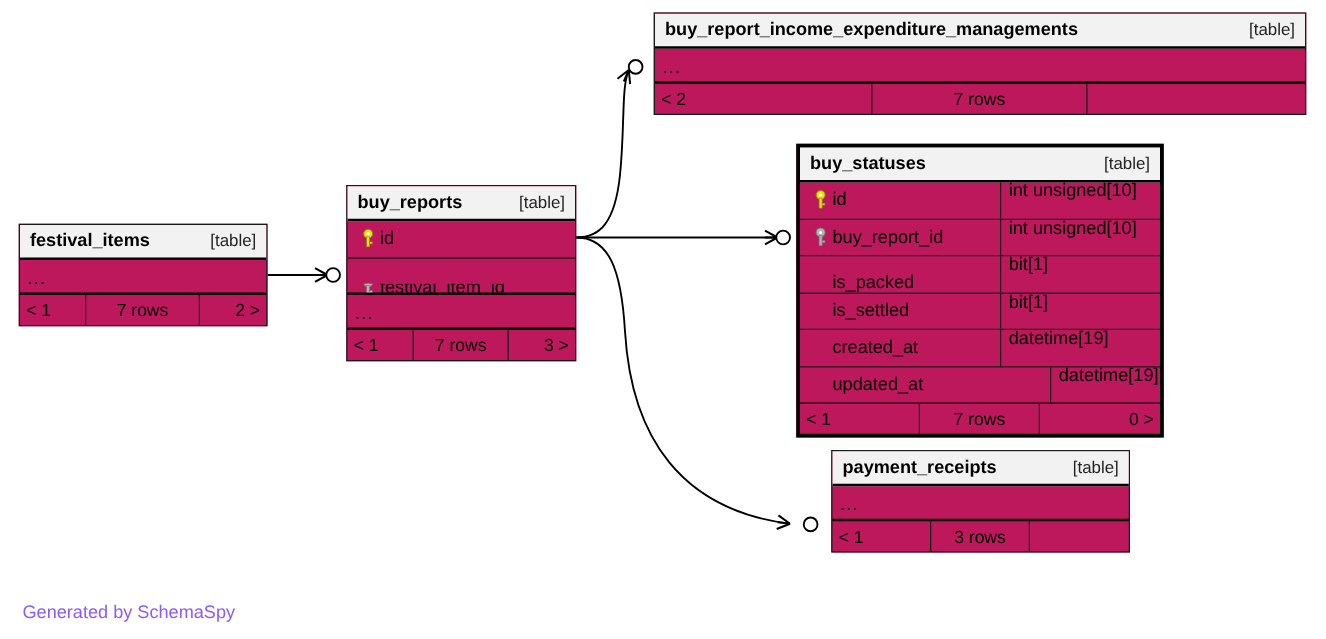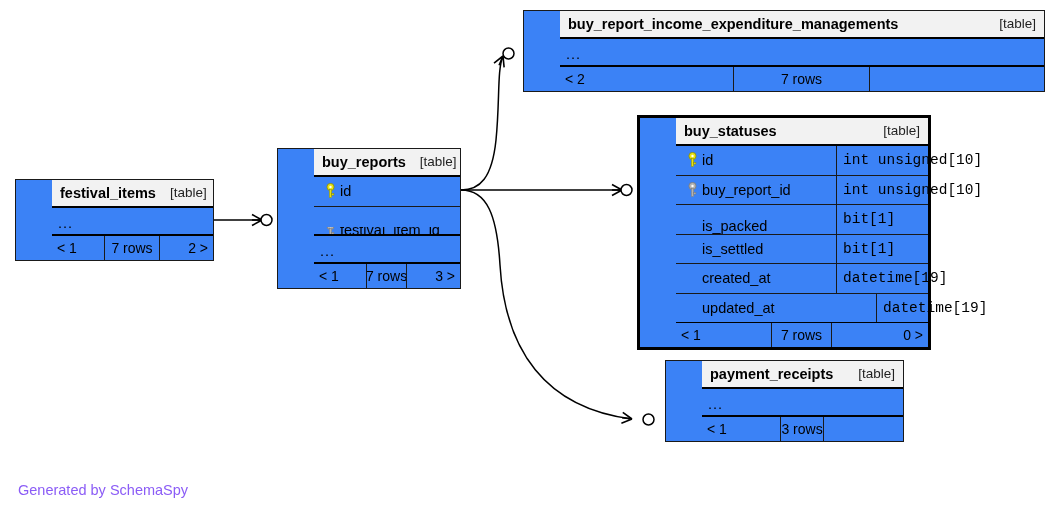--- a/index.html
+++ b/index.html
@@ -25,26 +25,25 @@
     top: 0;
     width: 1061px;
     height: 511px;
     pointer-events: none;
   }
 
   
   .table-node {
     position: absolute;
     box-sizing: border-box;
-    background: #3b82f6;
+    background: #be185d;
     border: 1px solid #1a1a1a;
     font-size: 14.5px;
     line-height: 1;
     z-index: 2;
-    padding-left: 36px;
   }
   .table-node.focused {
     border: 3px solid #000000;
   }
 
   .tbl-header {
     box-sizing: border-box;
     display: flex;
     align-items: center;
     justify-content: space-between;
@@ -83,26 +82,25 @@
     display: flex;
     align-items: center;
     flex: 0 0 auto;
     padding-left: 6px;
     white-space: nowrap;
     overflow: hidden;
   }
   .col-type {
     box-sizing: border-box;
     display: flex;
-    align-items: center;
+    align-items: flex-start;
     flex: 1 1 auto;
     border-left: 1px solid #1a1a1a;
     padding-left: 6px;
     white-space: nowrap;
-    font-family: Liberation Mono, monospace;
   }
   .col-label {
     font-size: 14.5px;
   }
 
   
   .keyslot {
     width: 20px;
     min-width: 20px;
     display: inline-flex;

